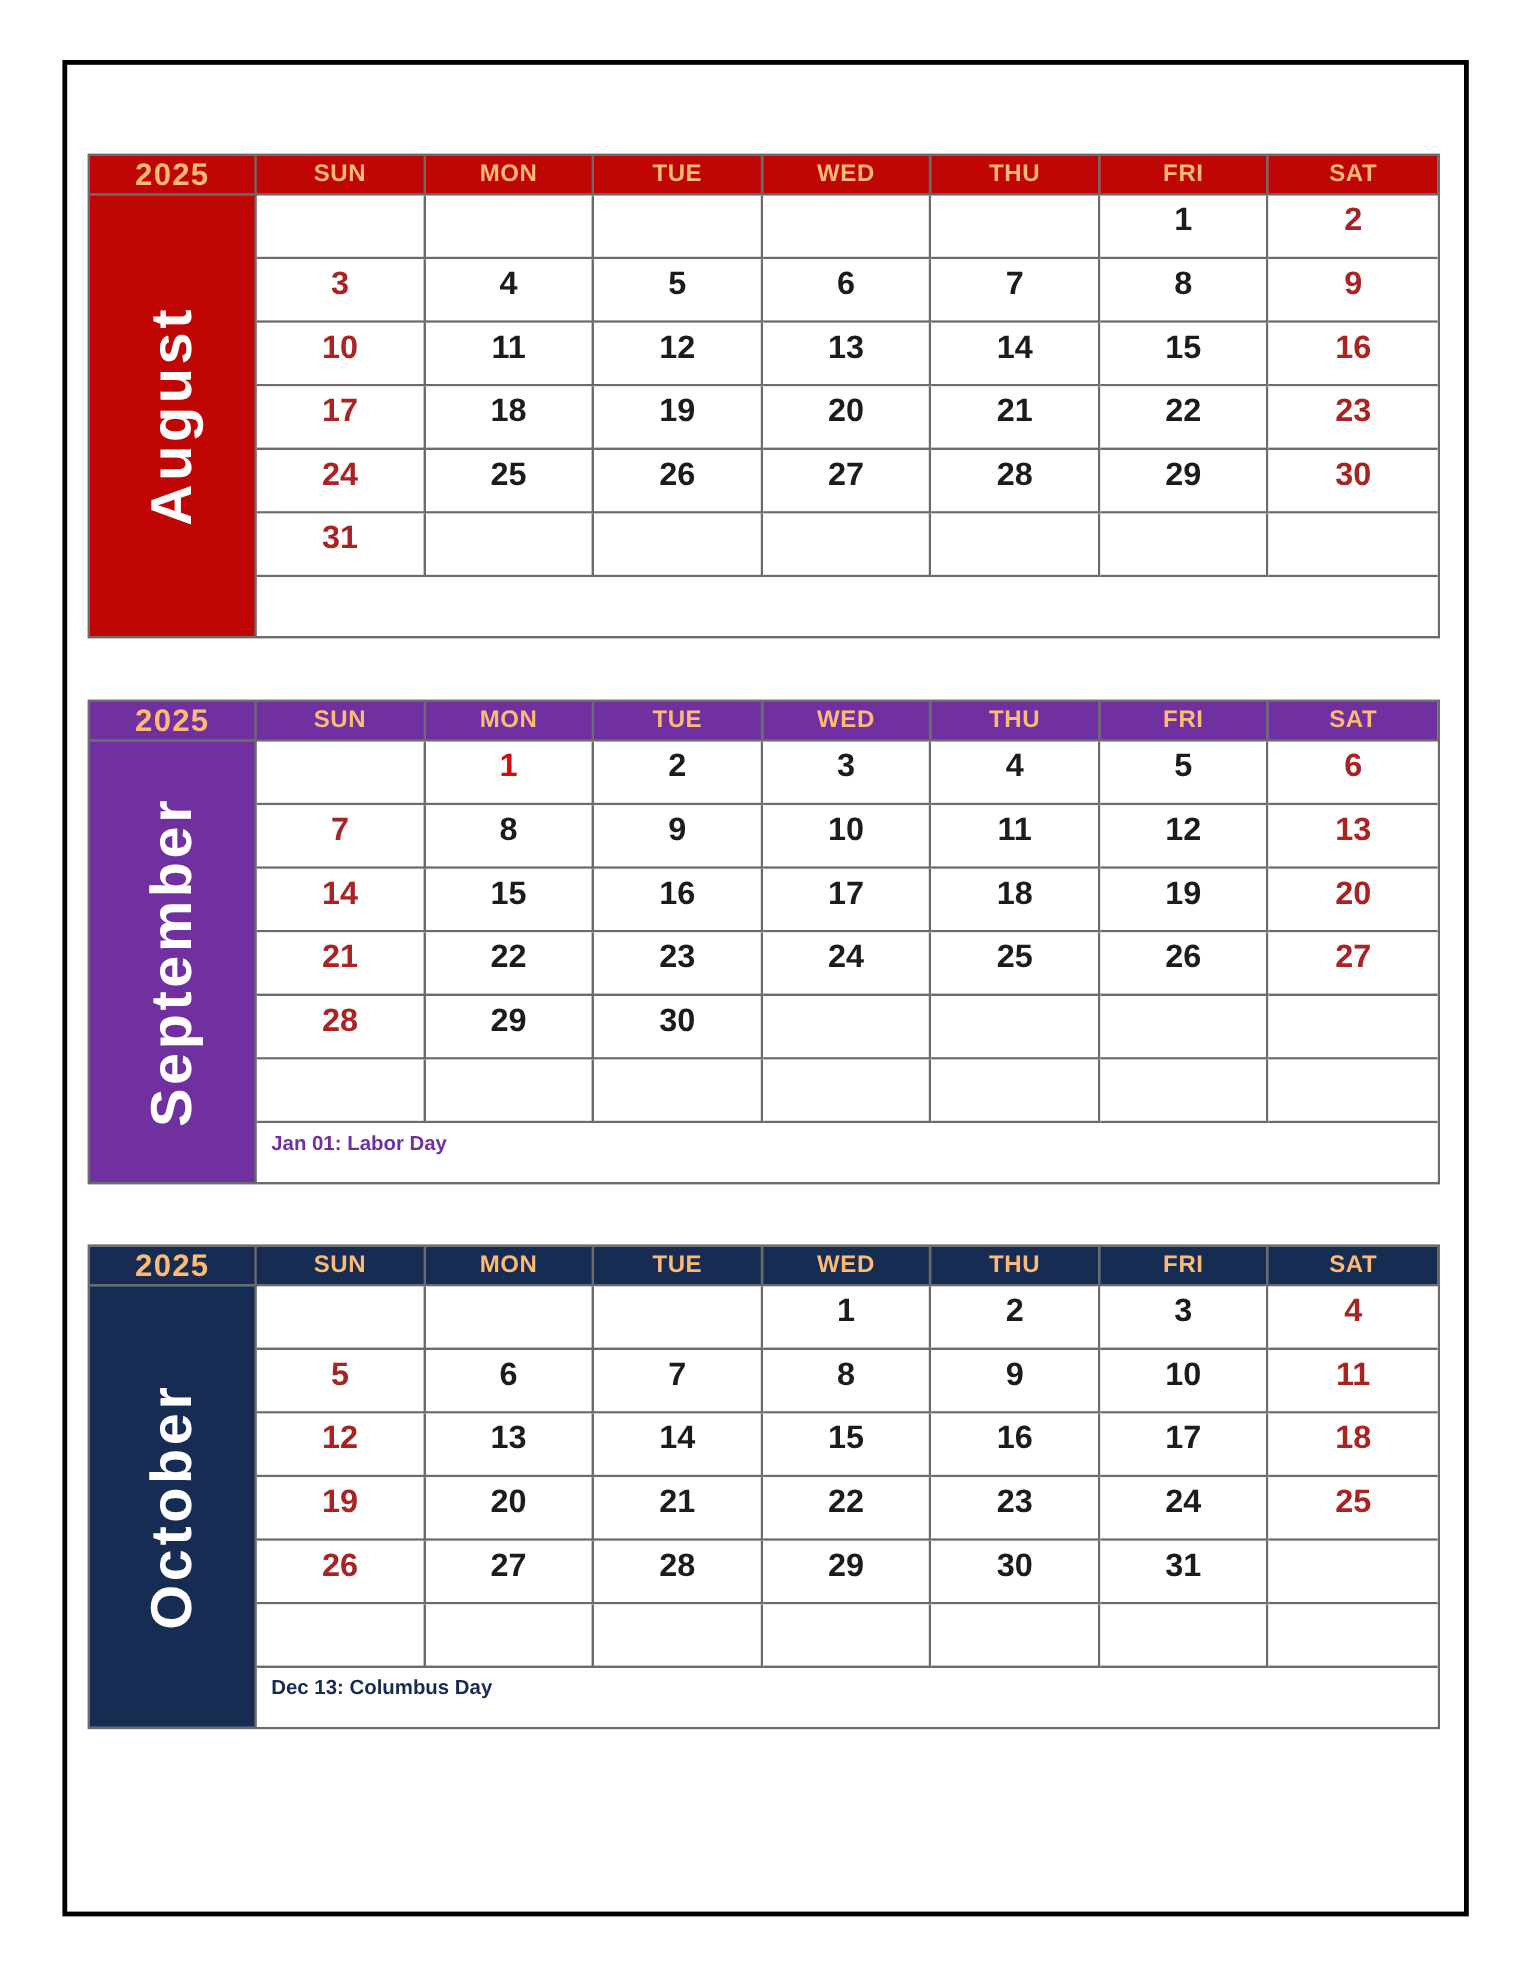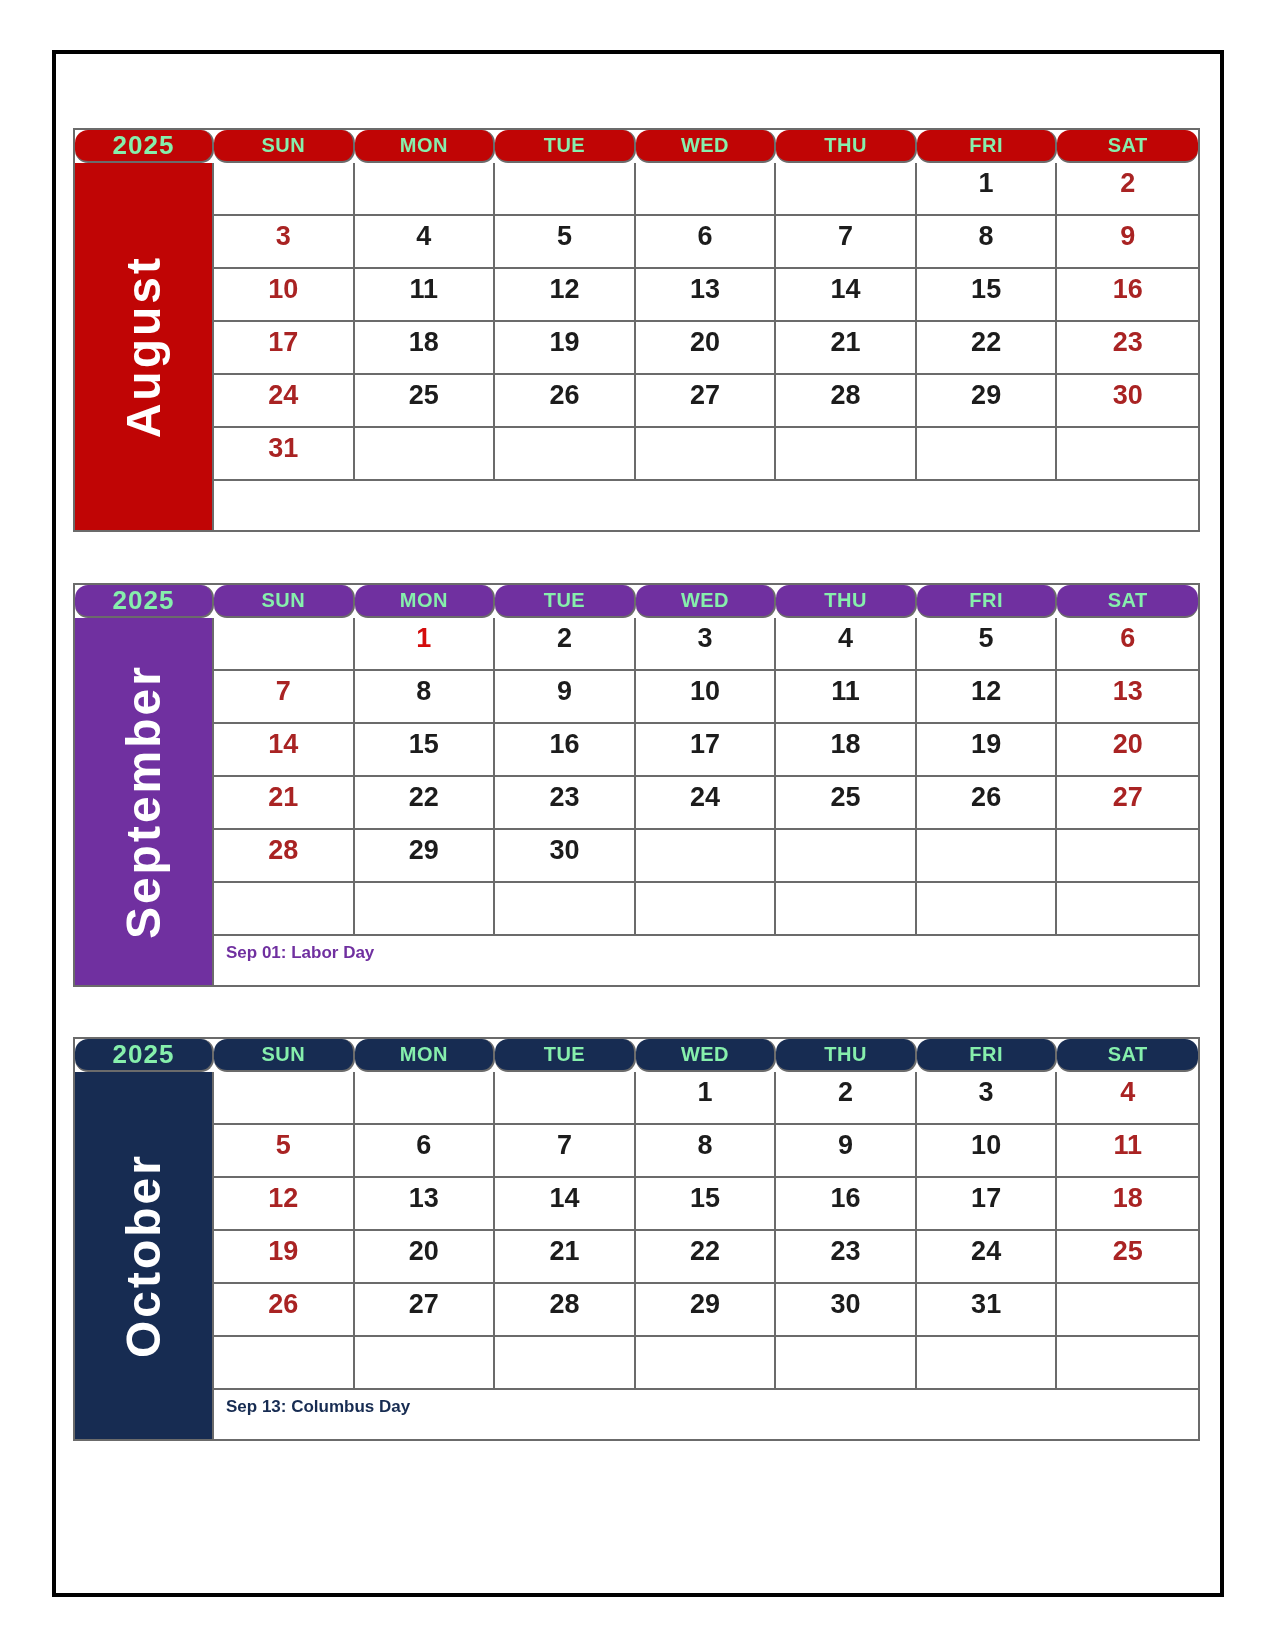--- a/index.html
+++ b/index.html
@@ -21,23 +21,23 @@
   .m0{top:74px}.m1{top:529px}.m2{top:983px}
   .cell{
     box-sizing:border-box;
     border-right:2px solid var(--grid,#6b6b6b);
     border-bottom:2px solid var(--grid,#6b6b6b);
     overflow:hidden;
   }
   .cell.last-col{border-right:none;}
   .cell.bottom{border-bottom:none;}
   .hdr{
-    background:var(--mc);color:#86efac;font-weight:bold;
+    background:var(--mc);color:#fdba74;font-weight:bold;
     display:flex;align-items:center;justify-content:center;
-    font-size:20px;letter-spacing:.5px;border-radius:13px;
+    font-size:20px;letter-spacing:.5px;
   }
   .year{grid-column:1;grid-row:1;font-size:26px;letter-spacing:1px;}
   .mname{
     grid-column:1;grid-row:2 / span 7;background:var(--mc);
     display:flex;align-items:center;justify-content:center;
   }
   .vtext{
     writing-mode:vertical-rl;transform:rotate(180deg);
     color:#ffffff;font-weight:bold;font-size:48px;letter-spacing:3px;
     white-space:nowrap;
@@ -166,21 +166,21 @@
       <div class="cell day" style="grid-area: 6 / 6;"></div>
       <div class="cell day" style="grid-area: 6 / 7;"></div>
       <div class="cell day wk last-col" style="grid-area: 6 / 8;"></div>
       <div class="cell day wk" style="grid-area: 7 / 2;"></div>
       <div class="cell day" style="grid-area: 7 / 3;"></div>
       <div class="cell day" style="grid-area: 7 / 4;"></div>
       <div class="cell day" style="grid-area: 7 / 5;"></div>
       <div class="cell day" style="grid-area: 7 / 6;"></div>
       <div class="cell day" style="grid-area: 7 / 7;"></div>
       <div class="cell day wk last-col" style="grid-area: 7 / 8;"></div>
-      <div class="cell note bottom last-col">Sep 01: Labor Day</div>
+      <div class="cell note bottom last-col">Jan 01: Labor Day</div>
     </section>
   <section class="month m2" style="--mc: #172c52;">
       <div class="cell hdr year">2025</div>
       <div class="cell hdr dow" style="grid-area: 1 / 2;">SUN</div>
       <div class="cell hdr dow" style="grid-area: 1 / 3;">MON</div>
       <div class="cell hdr dow" style="grid-area: 1 / 4;">TUE</div>
       <div class="cell hdr dow" style="grid-area: 1 / 5;">WED</div>
       <div class="cell hdr dow" style="grid-area: 1 / 6;">THU</div>
       <div class="cell hdr dow" style="grid-area: 1 / 7;">FRI</div>
       <div class="cell hdr dow last-col" style="grid-area: 1 / 8;">SAT</div>
@@ -222,15 +222,15 @@
       <div class="cell day" style="grid-area: 6 / 6;">30</div>
       <div class="cell day" style="grid-area: 6 / 7;">31</div>
       <div class="cell day wk last-col" style="grid-area: 6 / 8;"></div>
       <div class="cell day wk" style="grid-area: 7 / 2;"></div>
       <div class="cell day" style="grid-area: 7 / 3;"></div>
       <div class="cell day" style="grid-area: 7 / 4;"></div>
       <div class="cell day" style="grid-area: 7 / 5;"></div>
       <div class="cell day" style="grid-area: 7 / 6;"></div>
       <div class="cell day" style="grid-area: 7 / 7;"></div>
       <div class="cell day wk last-col" style="grid-area: 7 / 8;"></div>
-      <div class="cell note bottom last-col">Sep 13: Columbus Day</div>
+      <div class="cell note bottom last-col">Dec 13: Columbus Day</div>
     </section>
 </div>
 
 </body></html>

